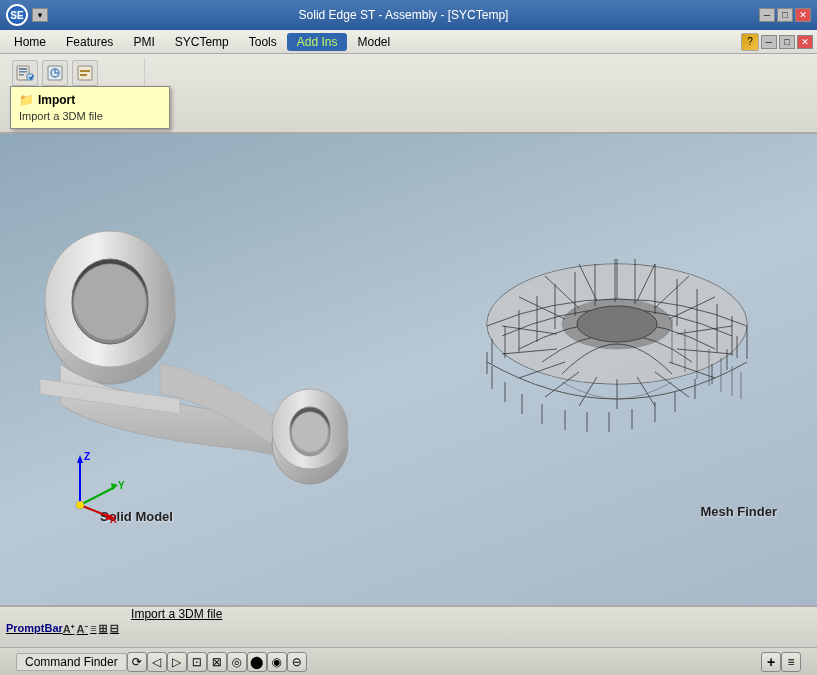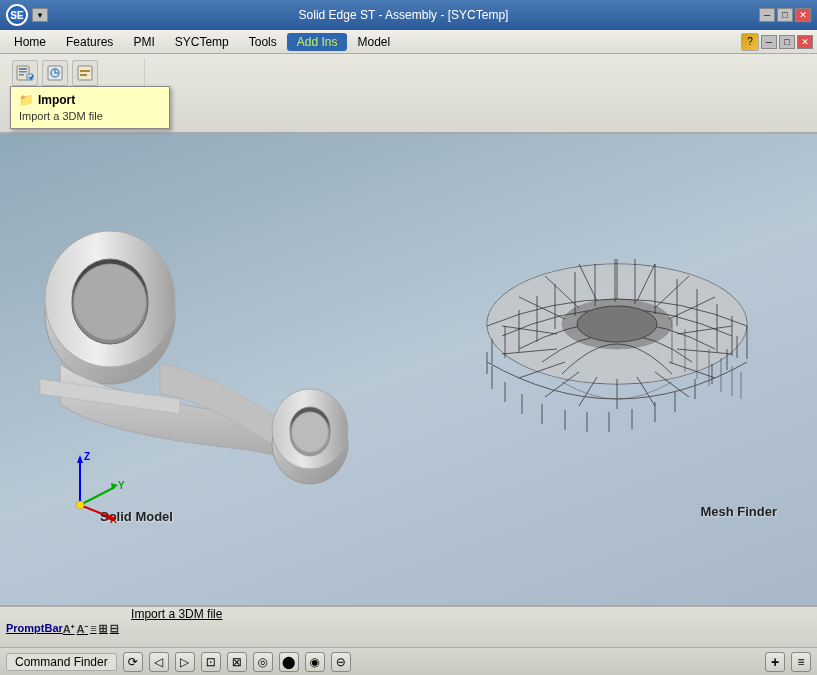--- a/index.html
+++ b/index.html
@@ -146,22 +146,21 @@
       padding: 0 6px;
     }
 
     
     .command-bar {
       height: 28px;
       background: linear-gradient(to bottom, #d8d7d0, #c8c7c0);
       border-top: 1px solid #aaa;
       display: flex;
       align-items: center;
-      padding: 0 6px;
-      gap: 6px;
+      padding: 0 16px;
     }
     .command-finder-label {
       font-size: 12px;
       color: #000;
       background: #e0dfd8;
       border: 1px solid #aaa;
       padding: 1px 8px;
       border-radius: 2px;
     }
     .cmd-btn {

